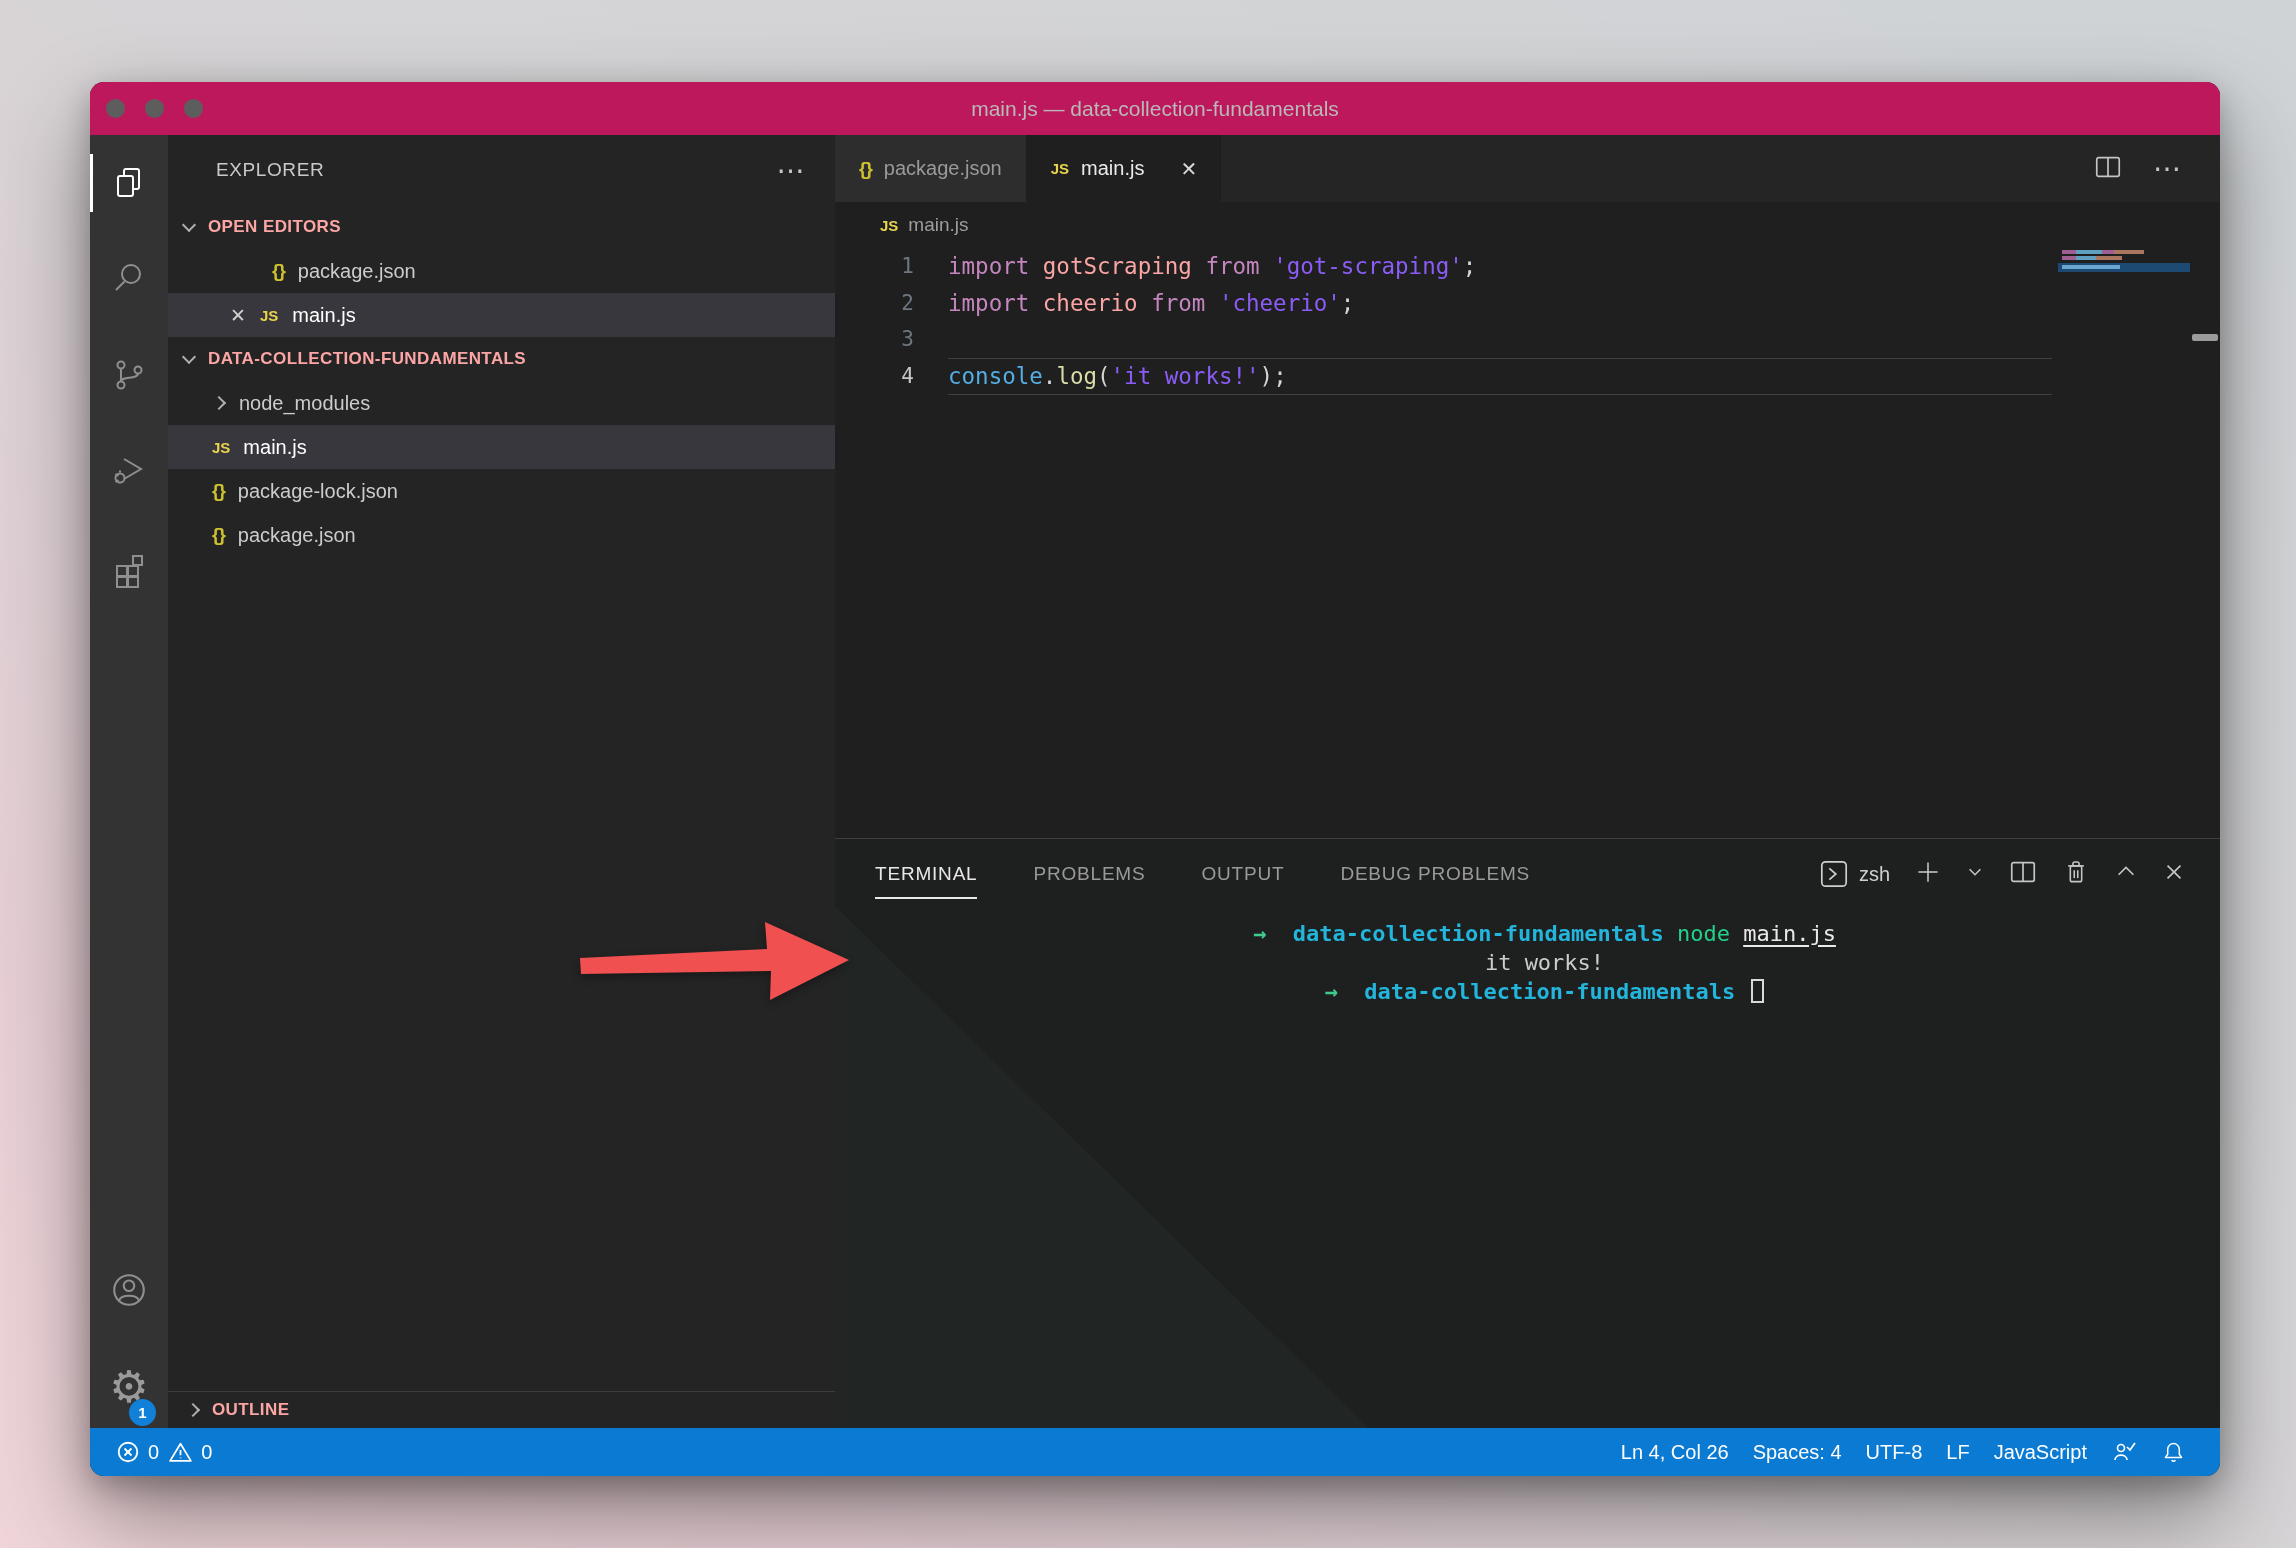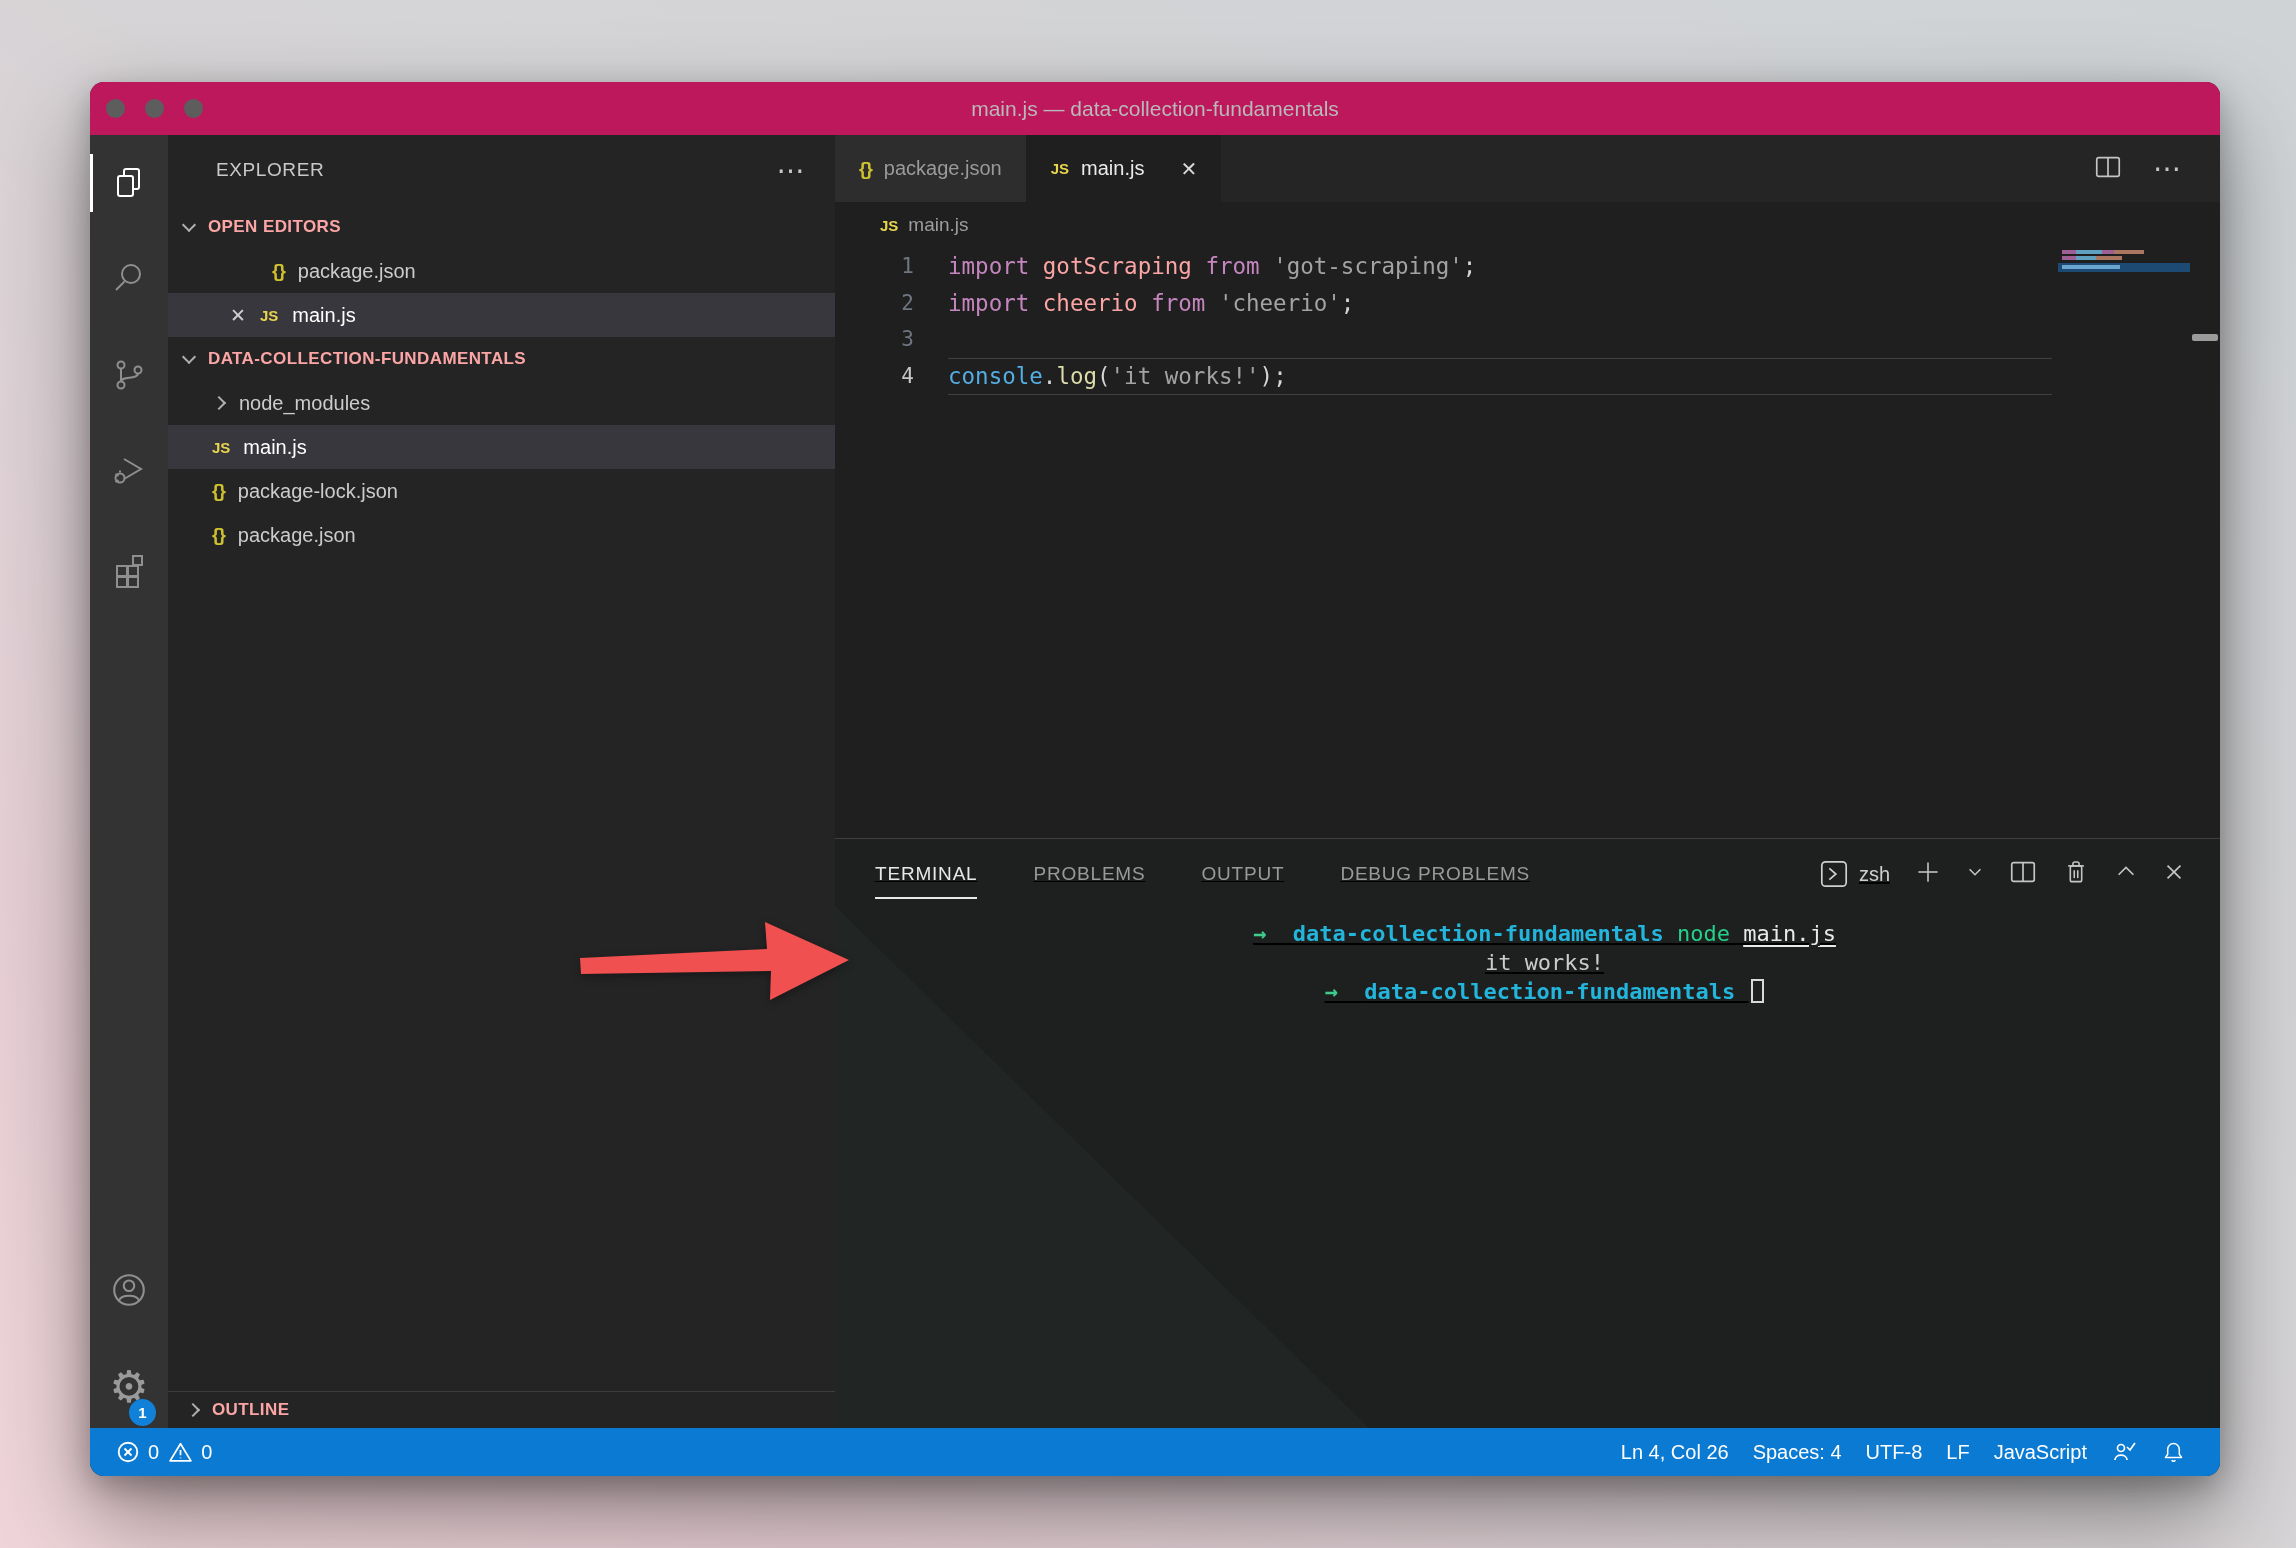--- a/index.html
+++ b/index.html
@@ -69,37 +69,37 @@
   .minimap { position:absolute; top:0; right:30px; width:132px; height:590px; }
   .mm-bar1 { position:absolute; top:2px; left:4px; width:82px; height:4px;
     background:linear-gradient(90deg,#9d5f94 0 14px,#5f9fc0 14px 40px,#9d5f94 40px 52px,#aa7660 52px 82px); }
   .mm-bar2 { position:absolute; top:8px; left:4px; width:60px; height:4px;
     background:linear-gradient(90deg,#9d5f94 0 14px,#5f9fc0 14px 34px,#aa7660 34px 60px); }
   .mm-hl { position:absolute; top:15px; left:0; width:132px; height:9px; background:#1d4a72; }
   .mm-hl i { position:absolute; left:4px; top:2px; width:58px; height:4px; background:#6aa6cf; }
   .scroll-thumb { position:absolute; top:86px; right:2px; width:26px; height:7px; background:#9b9b9b; border-radius:2px; }
 
   
-  .panel { position:absolute; left:0; right:0; bottom:0; height:590px; background:#1e1f1f; border-top:1px solid #3f3f41;text-decoration:underline; }
+  .panel { position:absolute; left:0; right:0; bottom:0; height:590px; background:#1e1f1f; border-top:1px solid #3f3f41; }
   .panel-header { height:70px; display:flex; align-items:center; padding-left:40px; }
   .ptab { position:relative; height:70px; display:flex; align-items:center; margin-right:56px;
     font-size:19px; letter-spacing:.8px; color:#9a9a9a; }
   .ptab.active { color:#e8e8e8; }
   .ptab.active::after { content:""; position:absolute; left:0; right:0; bottom:10px; height:2px; background:#e8e8e8; }
   .panel-actions { margin-left:auto; display:flex; align-items:center; gap:24px; padding-right:34px; color:#c5c5c5; }
   .panel-actions svg { stroke:currentColor; fill:none; stroke-width:1.8; }
   .shell-group { display:flex; align-items:center; gap:10px; font-size:20px; color:#d0d0d0; }
 
   .term { position:relative; padding:10px 0 0 34px; font-family:"DejaVu Sans Mono", monospace; font-size:22px; line-height:29px; }
   .term-line { white-space:pre;text-align:center; }
   .watermark { position:absolute; left:0; top:67px; width:535px; height:523px; pointer-events:none;
     background:rgba(70,110,96,.10); clip-path:polygon(0 0,100% 100%,0 100%); }
 
   
-  .tok.kw{color:#C586C0} .tok.id{color:#fca5a5} .tok.str{color:#a3a3a3} .tok.pn{color:#D5D5D5}
+  .tok.kw{color:#C586C0} .tok.id{color:#fca5a5} .tok.str{color:#8b5cf6} .tok.pn{color:#D5D5D5}
   .tok.obj{color:#54AEE4} .tok.fn{color:#DCDCAA}
   .tok.prompt{color:#3FCB8C;font-weight:bold}
   .tok.path{color:#23B5DB;font-weight:bold}
   .tok.grn{color:#23D18B}
   .tok.und{color:#E9E9E9;text-decoration:underline;text-underline-offset:4px}
   .tok.out{color:#CCCCCC}
   .tok.cursor{display:inline-block;width:13px;height:24px;border:2px solid #d9d9d9;vertical-align:-4px;margin-left:3px}
 
   
   .statusbar { position:absolute; left:0; right:0; bottom:0; height:48px; background:#0A7AD2;

